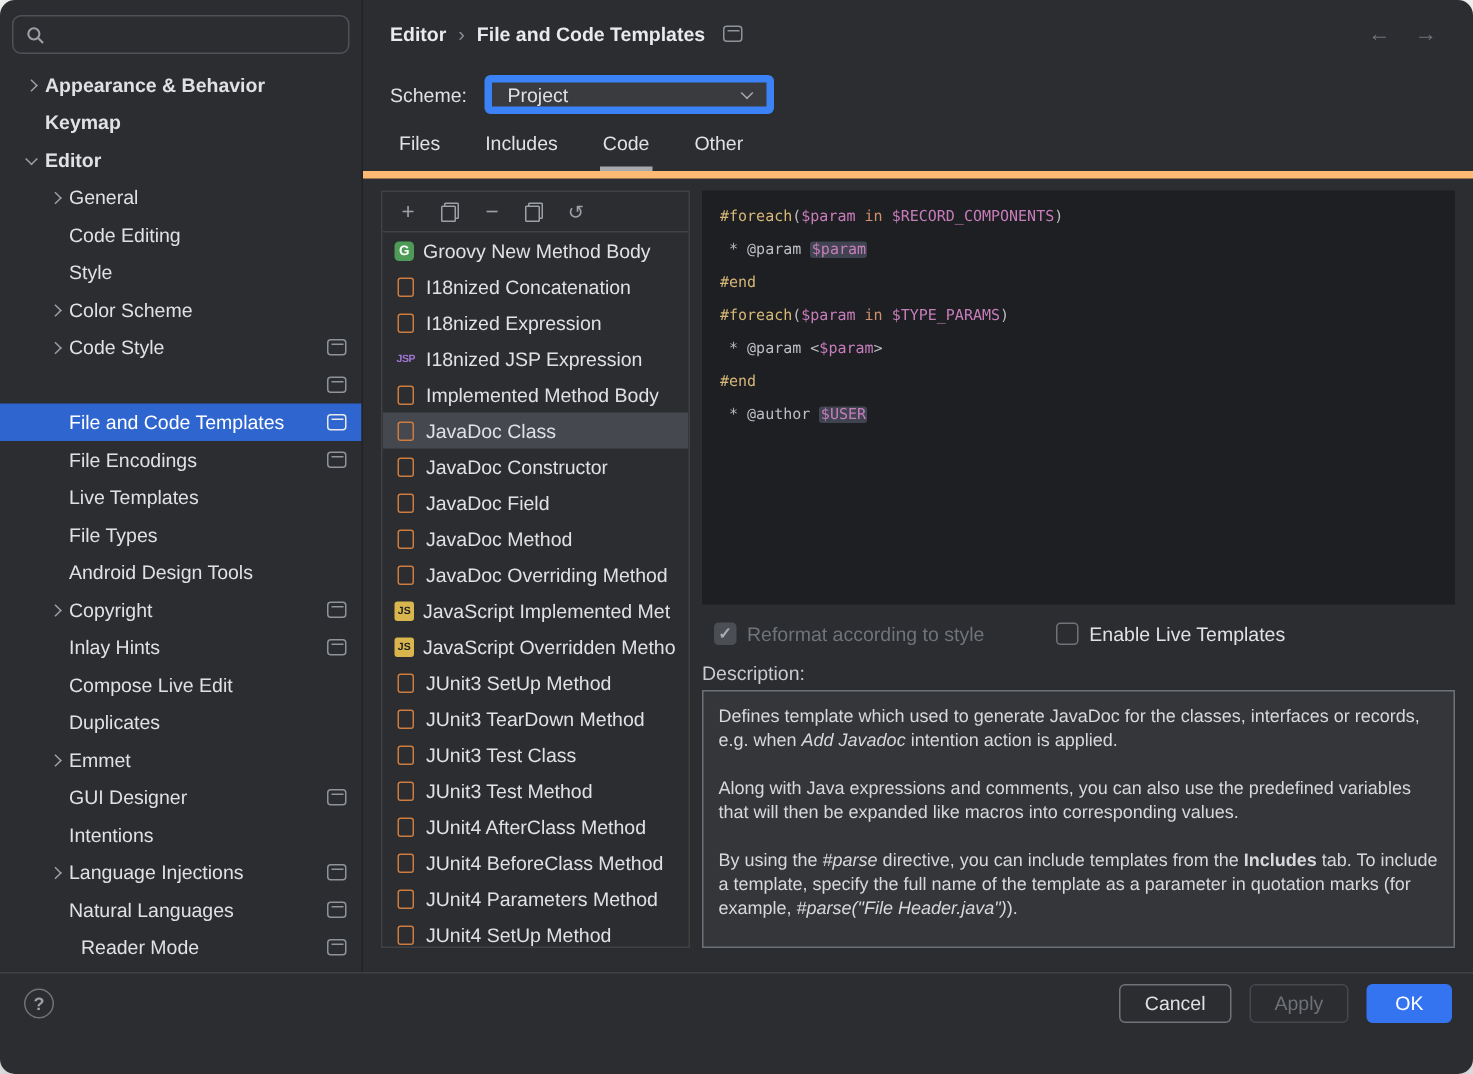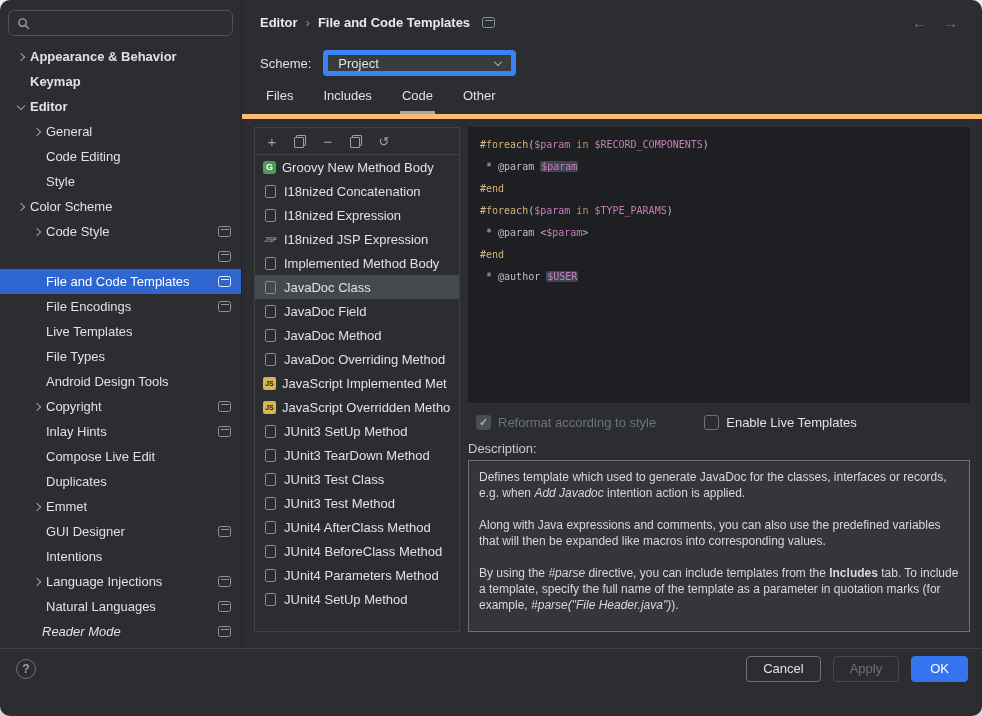--- a/index.html
+++ b/index.html
@@ -147,21 +147,21 @@
             <span class="tree-label">General</span>
           </div>
           <div class="tree-row" style="padding-left: 28px;">
             <span class="chev-slot"></span>
             <span class="tree-label">Code Editing</span>
           </div>
           <div class="tree-row" style="padding-left: 28px;">
             <span class="chev-slot"></span>
             <span class="tree-label">Style</span>
           </div>
-          <div class="tree-row" style="padding-left: 12px;">
+          <div class="tree-row" style="padding-left: 28px;">
             <span class="chev-slot">
               <span class="chev right"></span>
             </span>
             <span class="tree-label">Color Scheme</span>
           </div>
           <div class="tree-row" style="padding-left: 28px;">
             <span class="chev-slot">
               <span class="chev right"></span>
             </span>
             <span class="tree-label">Code Style</span>
@@ -234,21 +234,21 @@
               <span class="chev right"></span>
             </span>
             <span class="tree-label">Language Injections</span>
             <span class="screen-icon"></span>
           </div>
           <div class="tree-row" style="padding-left: 28px;">
             <span class="chev-slot"></span>
             <span class="tree-label">Natural Languages</span>
             <span class="screen-icon"></span>
           </div>
-          <div class="tree-row" style="padding-left: 24px; font-style: italic;">
+          <div class="tree-row" style="padding-left: 36px;">
             <span class="chev-slot"></span>
             <span class="tree-label">Reader Mode</span>
             <span class="screen-icon"></span>
           </div>
         </div>
     </aside>
 
     <section class="content">
       <div class="crumb-row">
         <span class="crumb">Editor</span>
@@ -309,20 +309,24 @@
               <div class="list-row">
                 <span class="tli template"></span>
                 <span class="list-label">Implemented Method Body</span>
               </div>
               <div class="list-row selected">
                 <span class="tli template"></span>
                 <span class="list-label">JavaDoc Class</span>
               </div>
               <div class="list-row">
                 <span class="tli template"></span>
+                <span class="list-label">JavaDoc Constructor</span>
+              </div>
+              <div class="list-row">
+                <span class="tli template"></span>
                 <span class="list-label">JavaDoc Field</span>
               </div>
               <div class="list-row">
                 <span class="tli template"></span>
                 <span class="list-label">JavaDoc Method</span>
               </div>
               <div class="list-row">
                 <span class="tli template"></span>
                 <span class="list-label">JavaDoc Overriding Method</span>
               </div>

